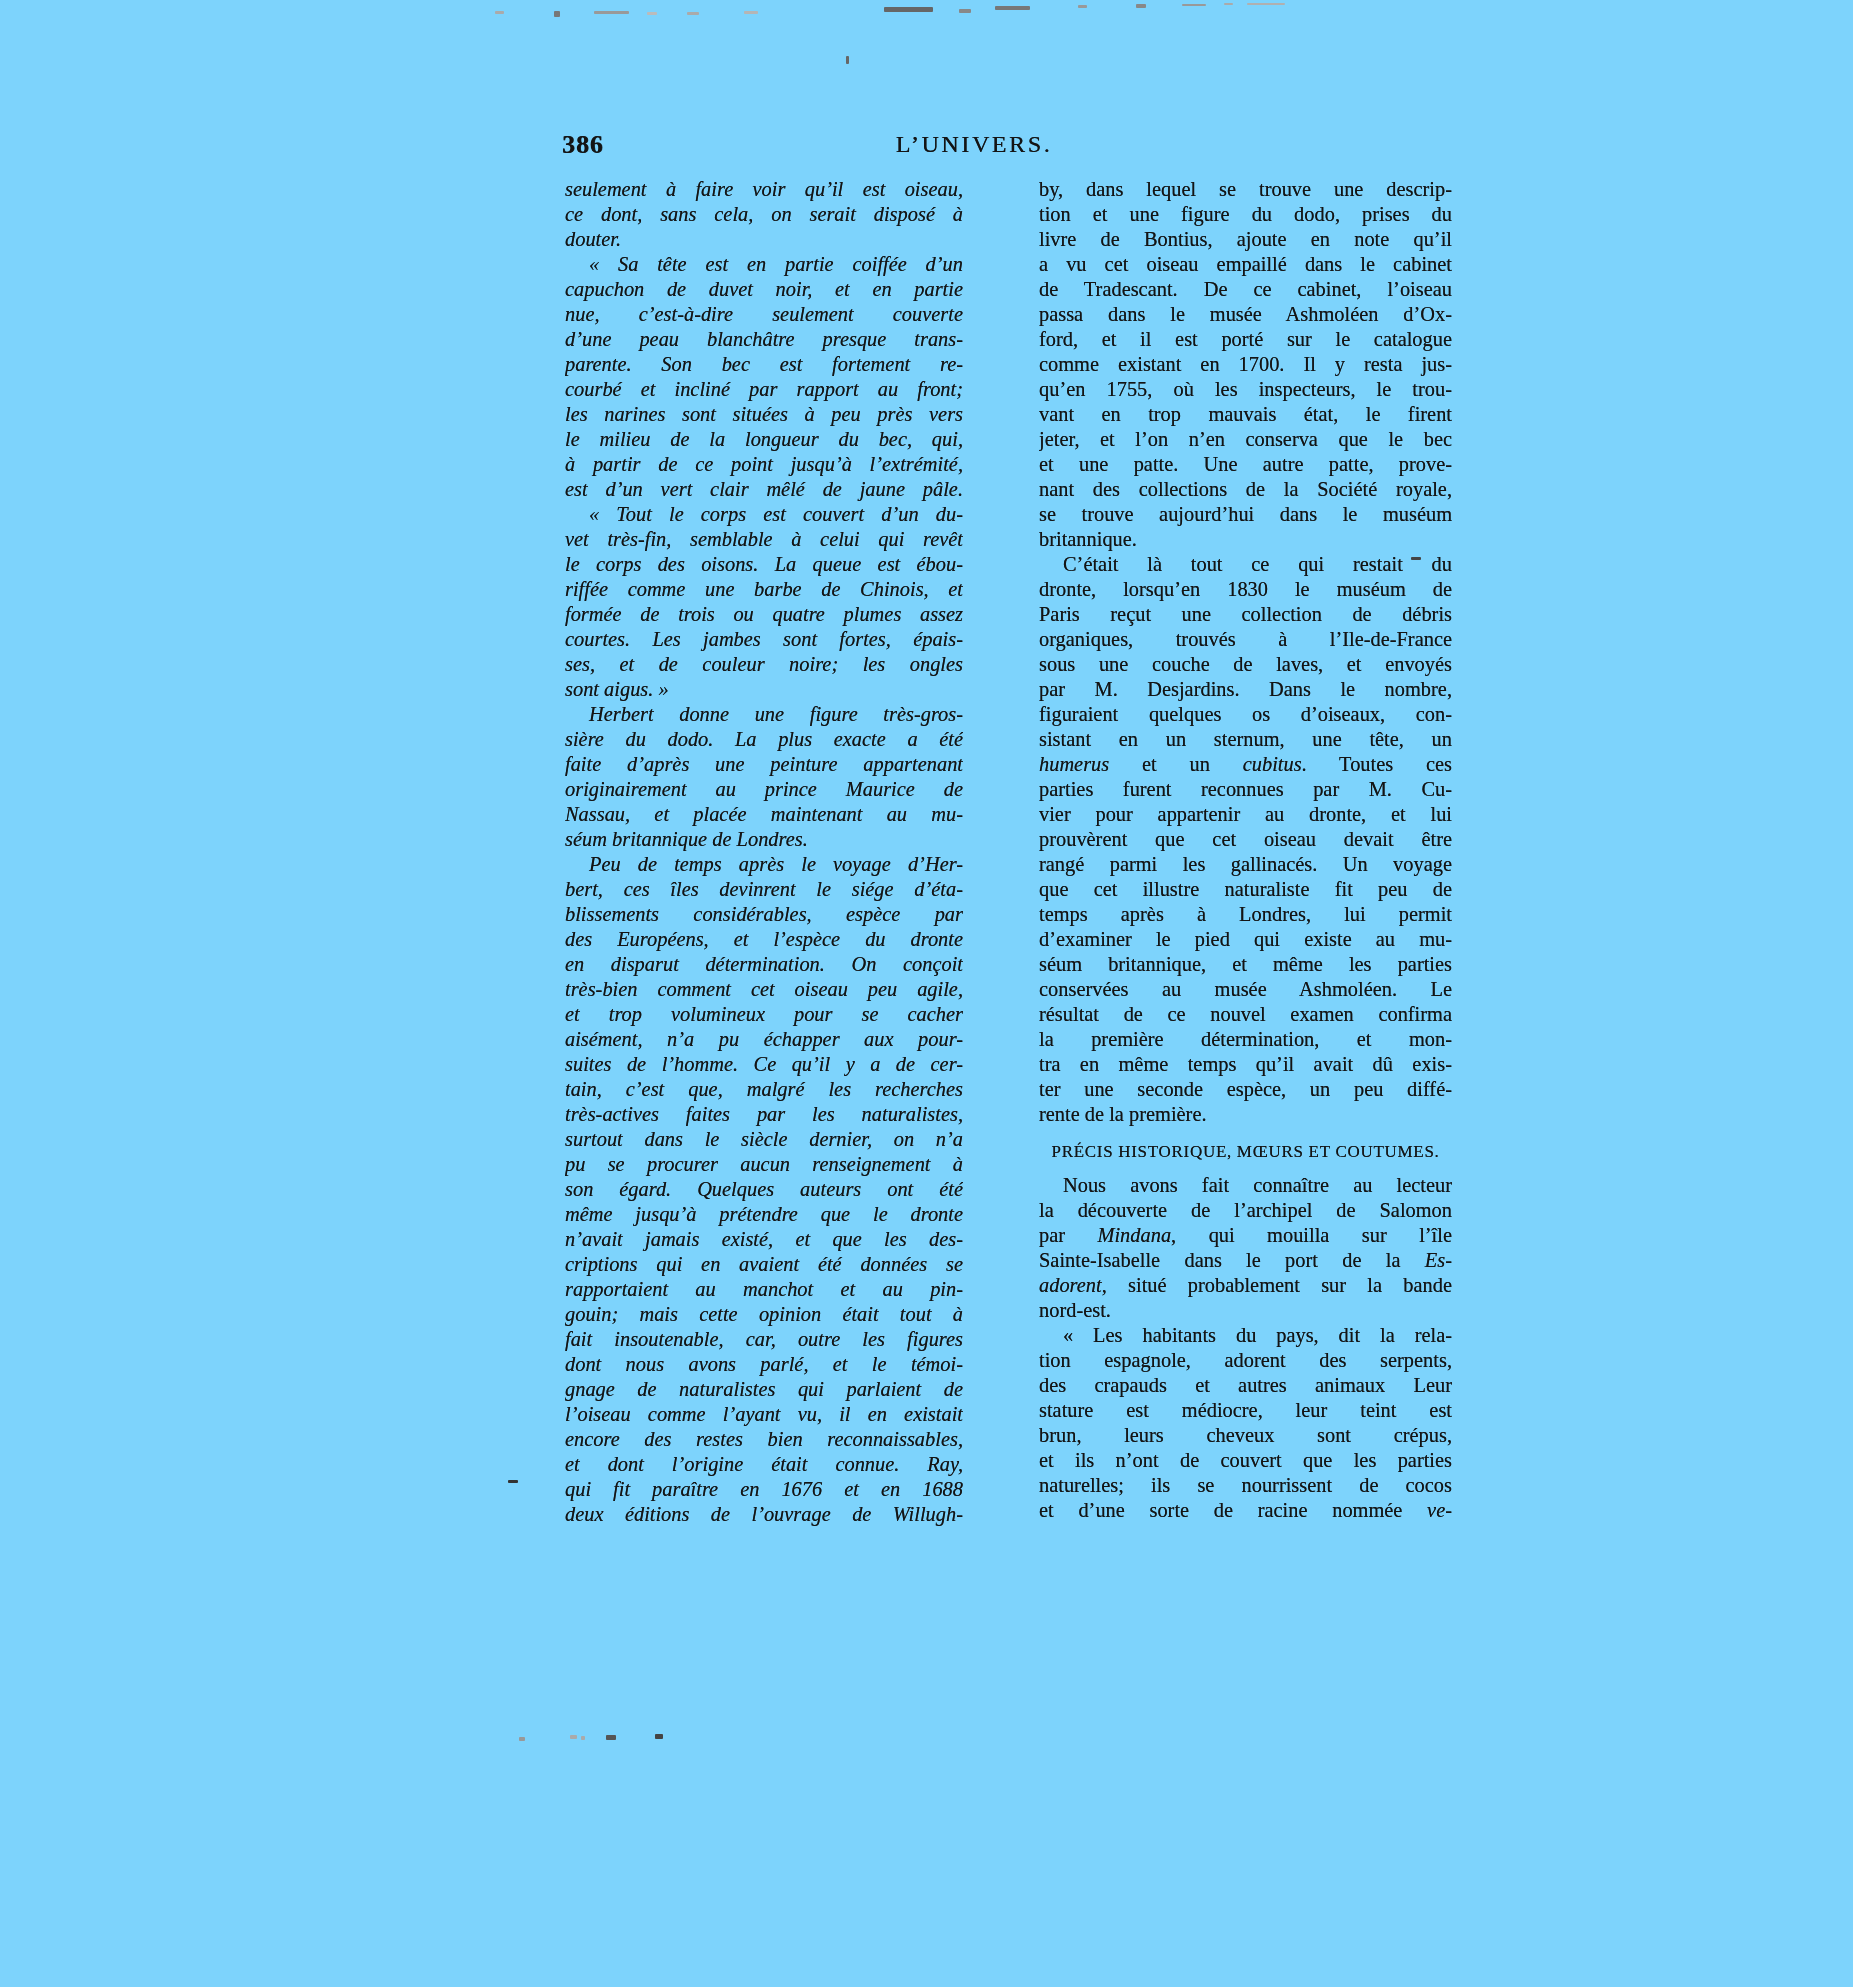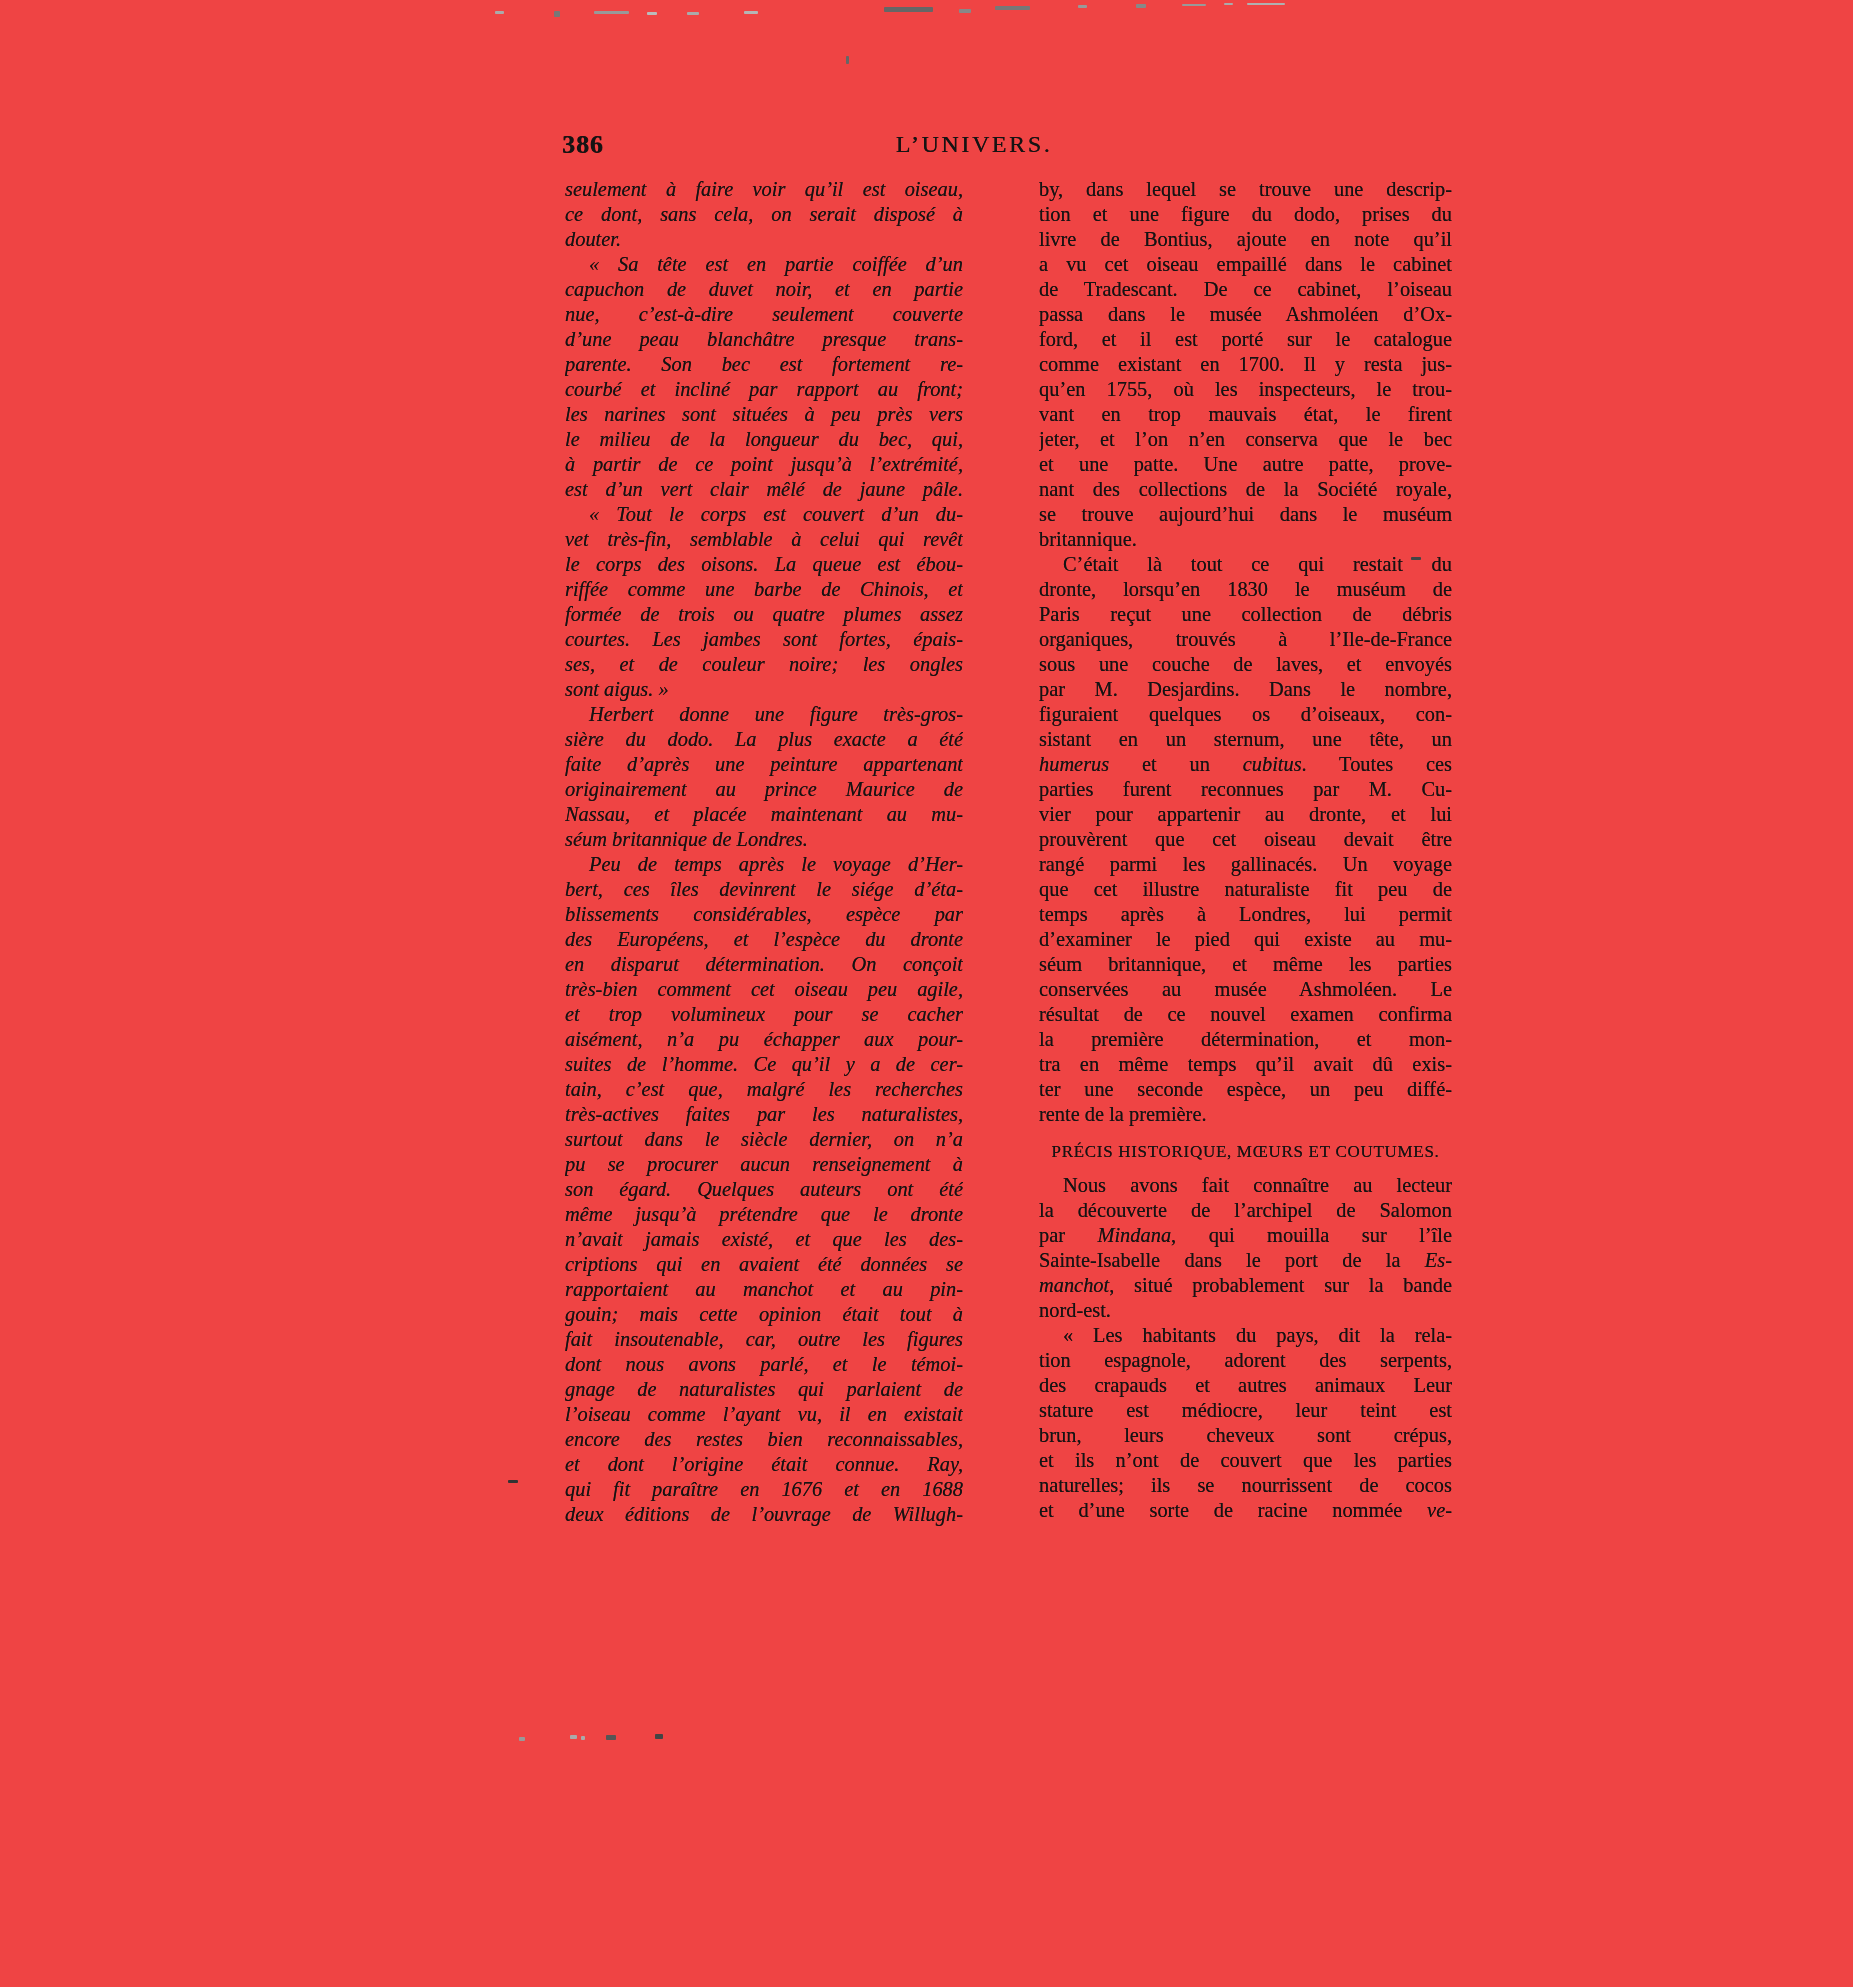--- a/index.html
+++ b/index.html
@@ -1,21 +1,21 @@
 <!DOCTYPE html>
 <html style="font-size:14px"><head>
 <meta charset="utf-8">
 <style>
   html,body{margin:0;padding:0;}
   body{
     width:1854px;height:1988px;position:relative;background:#ffffff;
     font-family:"Liberation Serif","DejaVu Serif",serif;color:#141414;
     overflow:hidden;
   }
-  .scan-page{position:absolute;inset:0;background:#ef4444;}
+  .scan-page{position:absolute;inset:0;background:#7dd3fc;}
   .page-number{
     position:absolute;left:562px;top:130px;
     font-size:26px;font-weight:700;letter-spacing:0.9px;
     text-shadow:0.5px 0.3px 0 rgba(0,0,0,0.75);
   }
   .running-title{
     position:absolute;left:974px;top:131px;transform:translateX(-50%);
     font-size:24px;letter-spacing:2.6px;font-weight:400;
     text-shadow:0.3px 0 0 rgba(0,0,0,0.8);
     white-space:nowrap;
@@ -145,21 +145,21 @@
       <div class="line">résultat de ce nouvel examen confirma</div>
       <div class="line">la première détermination, et mon-</div>
       <div class="line">tra en même temps qu’il avait dû exis-</div>
       <div class="line">ter une seconde espèce, un peu diffé-</div>
       <div class="line end">rente de la première.</div>
       <div class="line heading">PRÉCIS HISTORIQUE, MŒURS ET COUTUMES.</div>
       <div class="line indent">Nous avons fait connaître au lecteur</div>
       <div class="line">la découverte de l’archipel de Salomon</div>
       <div class="line">par <i>Mindana</i>, qui mouilla sur l’île</div>
       <div class="line">Sainte-Isabelle dans le port de la <i>Es-</i></div>
-      <div class="line"><i>manchot</i>, situé probablement sur la bande</div>
+      <div class="line"><i>adorent</i>, situé probablement sur la bande</div>
       <div class="line end">nord-est.</div>
       <div class="line indent">« Les habitants du pays, dit la rela-</div>
       <div class="line">tion espagnole, adorent des serpents,</div>
       <div class="line">des crapauds et autres animaux Leur</div>
       <div class="line">stature est médiocre, leur teint est</div>
       <div class="line">brun, leurs cheveux sont crépus,</div>
       <div class="line">et ils n’ont de couvert que les parties</div>
       <div class="line">naturelles; ils se nourrissent de cocos</div>
       <div class="line">et d’une sorte de racine nommée <i>ve-</i></div>
     </div>

